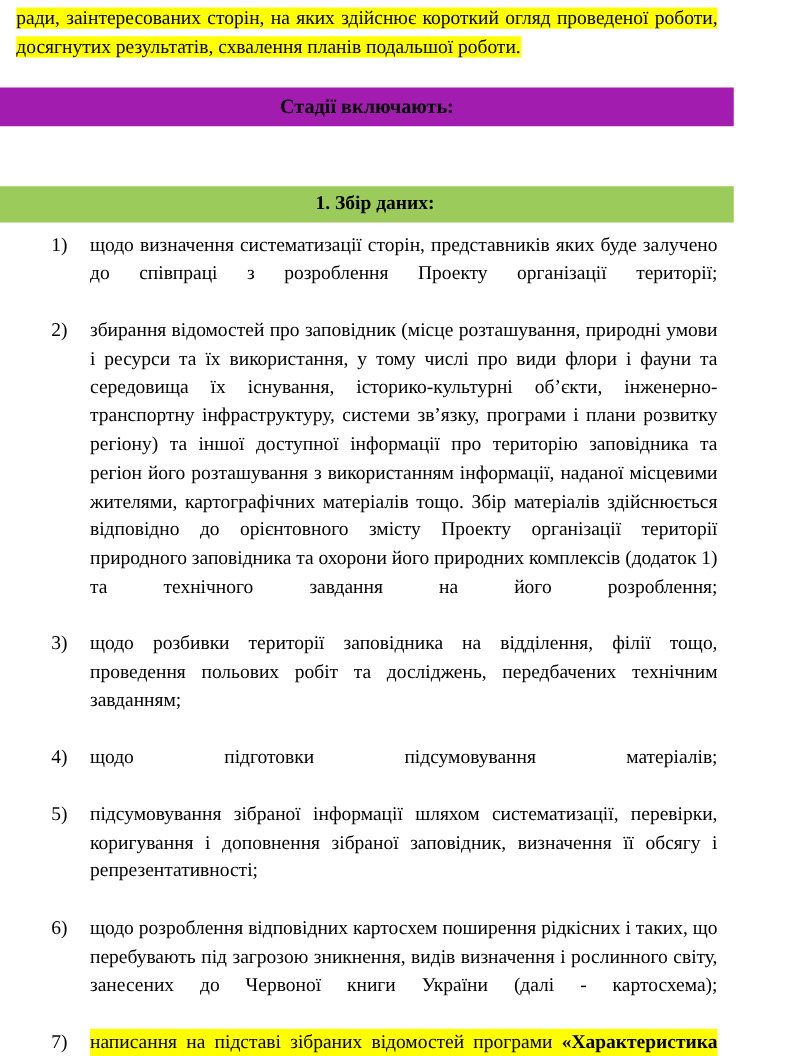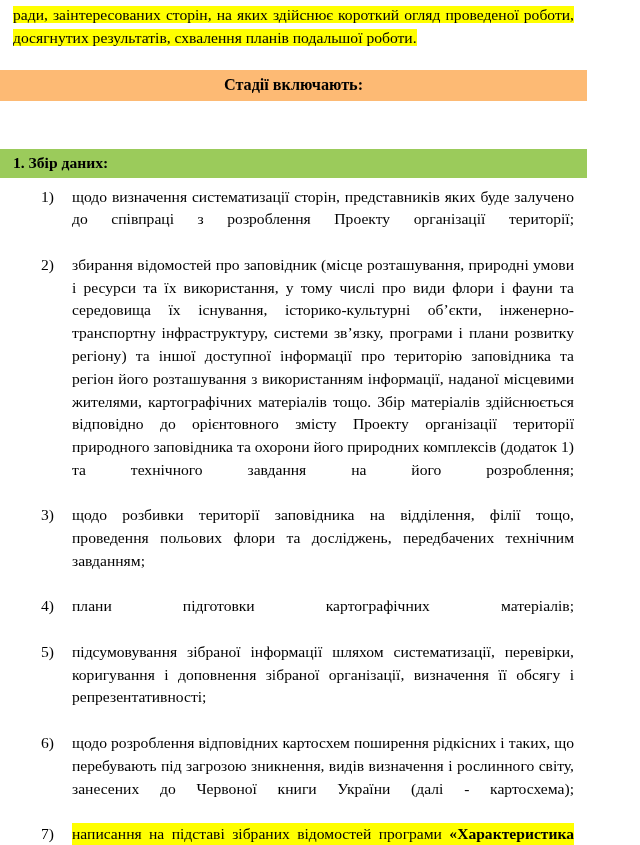--- a/index.html
+++ b/index.html
@@ -41,38 +41,38 @@
   }
   .b { font-weight: bold; }
 
   .para-meetings {
     margin-top: 18px;
   }
 
   
   .banner-gold {
     margin: 20px -13px 0 -13px;
-    background: #fdba74;
+    background: #a21caf;
     text-align: center;
     font-weight: bold;
     font-size: 16.2px;
     line-height: 1.0;
     padding: 7px 0 8px 0;
   }
 
   
   .band-green {
     margin: 0 -13px;
     background: #9bcb5b;
     font-weight: bold;
     font-size: 15.6px;
     line-height: 1.0;
     padding: 6px 0 7px 13px;
   }
-  .band-green-1 { margin-top: 48px; }
+  .band-green-1 { margin-top: 48px; text-align: center; }
 
   
   ol.stages {
     list-style: none;
     margin: 8px 0 0 0;
     padding: 0;
   }
   ol.stages > li {
     position: relative;
     padding-left: 59px;
@@ -124,29 +124,29 @@
     <li>
       <span class="marker">1)</span>
       <span class="txt">щодо визначення систематизації сторін, представників яких буде залучено до співпраці з розроблення Проекту організації території;</span>
     </li>
     <li>
       <span class="marker">2)</span>
       <span class="txt">збирання відомостей про заповідник (місце розташування, природні умови і ресурси та їх використання, у тому числі про види флори і фауни та середовища їх існування, історико-культурні об’єкти, інженерно-транспортну інфраструктуру, системи зв’язку, програми і плани розвитку регіону) та іншої доступної інформації про територію заповідника та регіон його розташування з використанням інформації, наданої місцевими жителями, картографічних матеріалів тощо. Збір матеріалів здійснюється відповідно до орієнтовного змісту Проекту організації території природного заповідника та охорони його природних комплексів (додаток 1) та технічного завдання на його розроблення;</span>
     </li>
     <li>
       <span class="marker">3)</span>
-      <span class="txt">щодо розбивки території заповідника на відділення, філії тощо, проведення польових флори та досліджень, передбачених технічним завданням;</span>
+      <span class="txt">щодо розбивки території заповідника на відділення, філії тощо, проведення польових робіт та досліджень, передбачених технічним завданням;</span>
     </li>
     <li>
       <span class="marker">4)</span>
-      <span class="txt">плани підготовки картографічних матеріалів;</span>
+      <span class="txt">щодо підготовки підсумовування матеріалів;</span>
     </li>
     <li>
       <span class="marker">5)</span>
-      <span class="txt">підсумовування зібраної інформації шляхом систематизації, перевірки, коригування і доповнення зібраної організації, визначення її обсягу і репрезентативності;</span>
+      <span class="txt">підсумовування зібраної інформації шляхом систематизації, перевірки, коригування і доповнення зібраної заповідник, визначення її обсягу і репрезентативності;</span>
     </li>
     <li>
       <span class="marker">6)</span>
       <span class="txt">щодо розроблення відповідних картосхем поширення рідкісних і таких, що перебувають під загрозою зникнення, видів визначення і рослинного світу, занесених до Червоної книги України (далі - картосхема);</span>
     </li>
     <li class="hl-item">
       <span class="marker">7)</span>
       <span class="txt"><span>написання на підставі зібраних відомостей програми </span><span class="b">«Характеристика заповідника»</span><span> Проекту організації території, його обговорення та доопрацювання;</span></span>
     </li>
   </ol>

